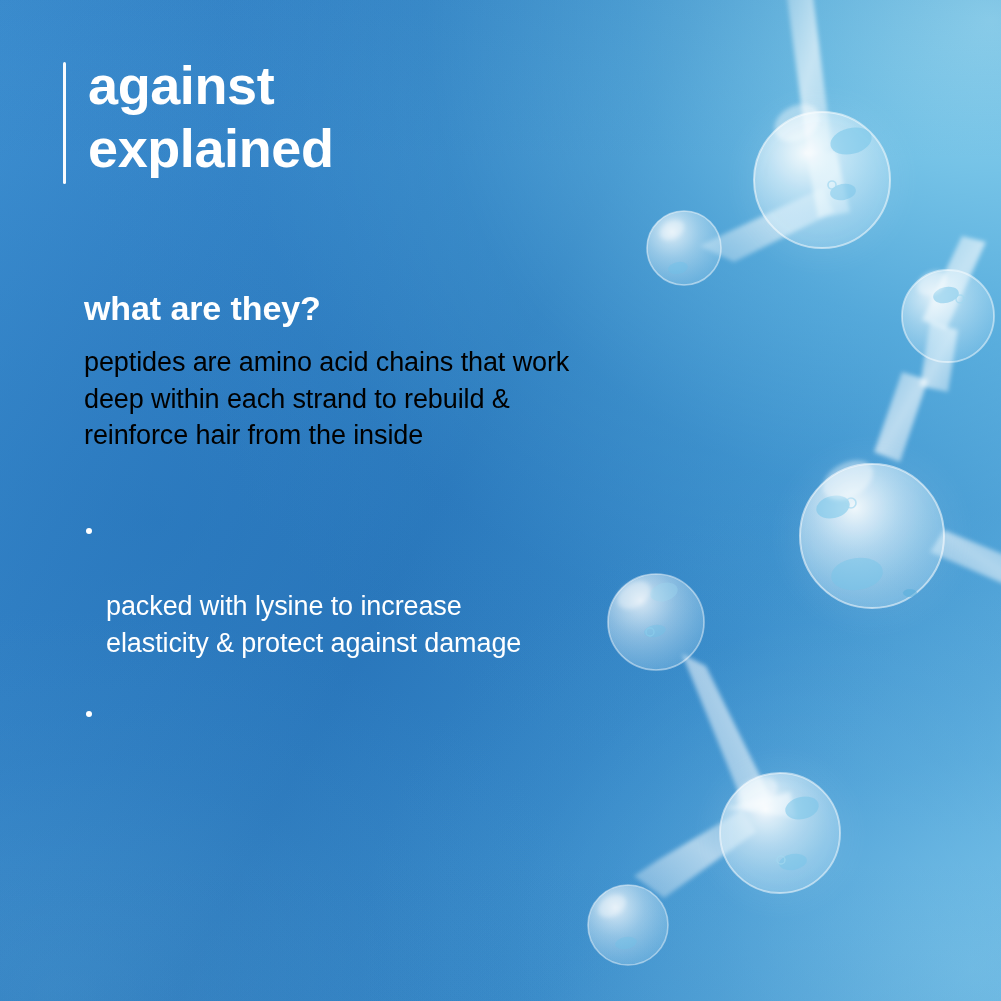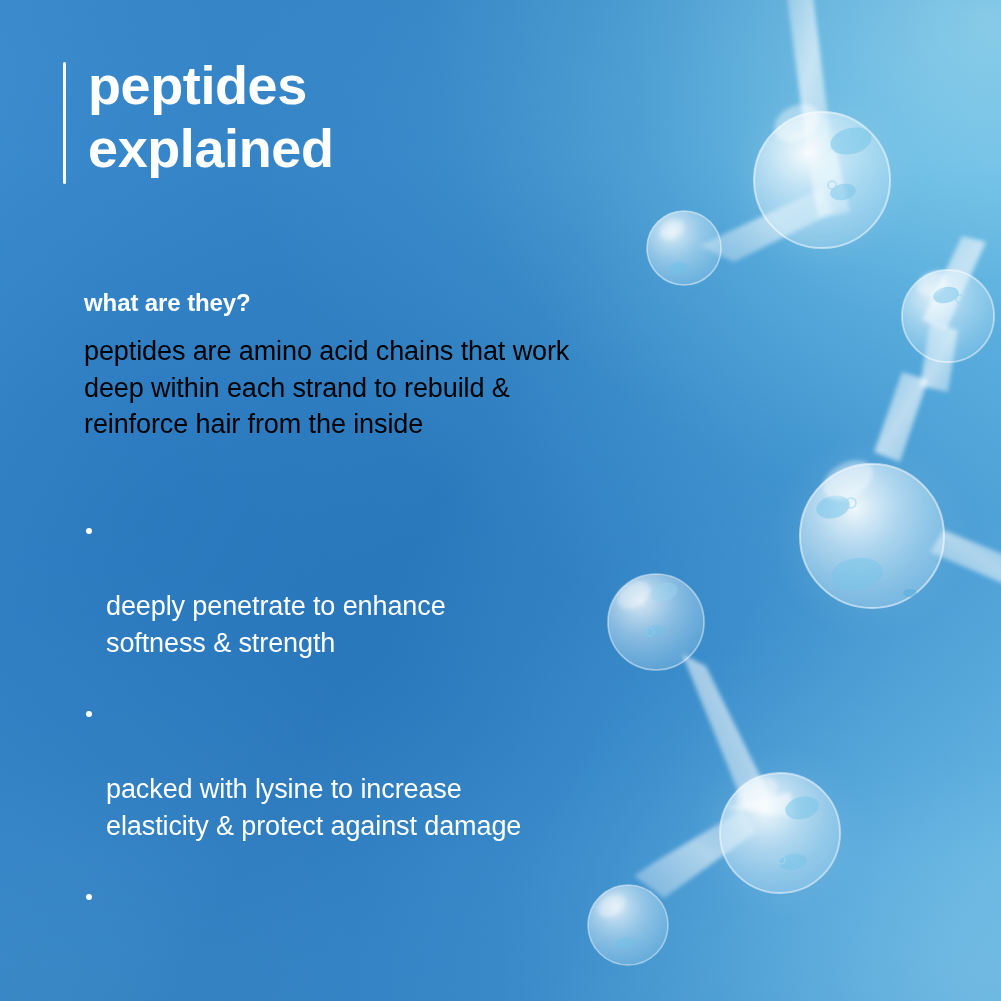--- a/index.html
+++ b/index.html
@@ -97,21 +97,21 @@
     white-space: pre-line;
     margin-top: -8px;
   }
 
   .section {
     position: absolute;
     left: 84px;
   }
   .section-heading {
     color: #ffffff;
-    font-size: 24px;
+    font-size: 34px;
     font-weight: bold;
     letter-spacing: -0.1px;
     margin: 0 0 16px 0;
   }
   .section-body {
     color: #000000;
     font-size: 27px;
     font-weight: normal;
     line-height: 1.36;
     letter-spacing: -0.1px;
@@ -274,38 +274,33 @@
         <circle cx="872" cy="536" r="86" fill="#ffffff" fill-opacity="0.16"></circle>
         <circle cx="780" cy="833" r="72" fill="#ffffff" fill-opacity="0.14"></circle>
       </g>
     </svg>
   </div>
 
   <div class="content">
 
     <div class="title-block">
       <div class="title-rule"></div>
-      <div class="title-text">peptides
+      <div class="title-text">against
 explained</div>
     </div>
 
     <div class="section" id="section-what">
       <h2 class="section-heading">what are they?</h2>
       <p class="section-body">peptides are amino acid chains that work
 deep within each strand to rebuild &amp;
 reinforce hair from the inside</p>
     </div>
 
     <div class="section" id="section-benefit">
       <ul class="bullet-list">
-        <li class="bullet-item">
-          <span class="bullet-dot"></span>
-          <span>deeply penetrate to enhance
- softness &amp; strength</span>
-        </li>
         <li class="bullet-item">
           <span class="bullet-dot"></span>
           <span>packed with lysine to increase
 elasticity &amp; protect against damage</span>
         </li>
         <li class="bullet-item">
           <span class="bullet-dot"></span>
           
         </li>
       </ul>

